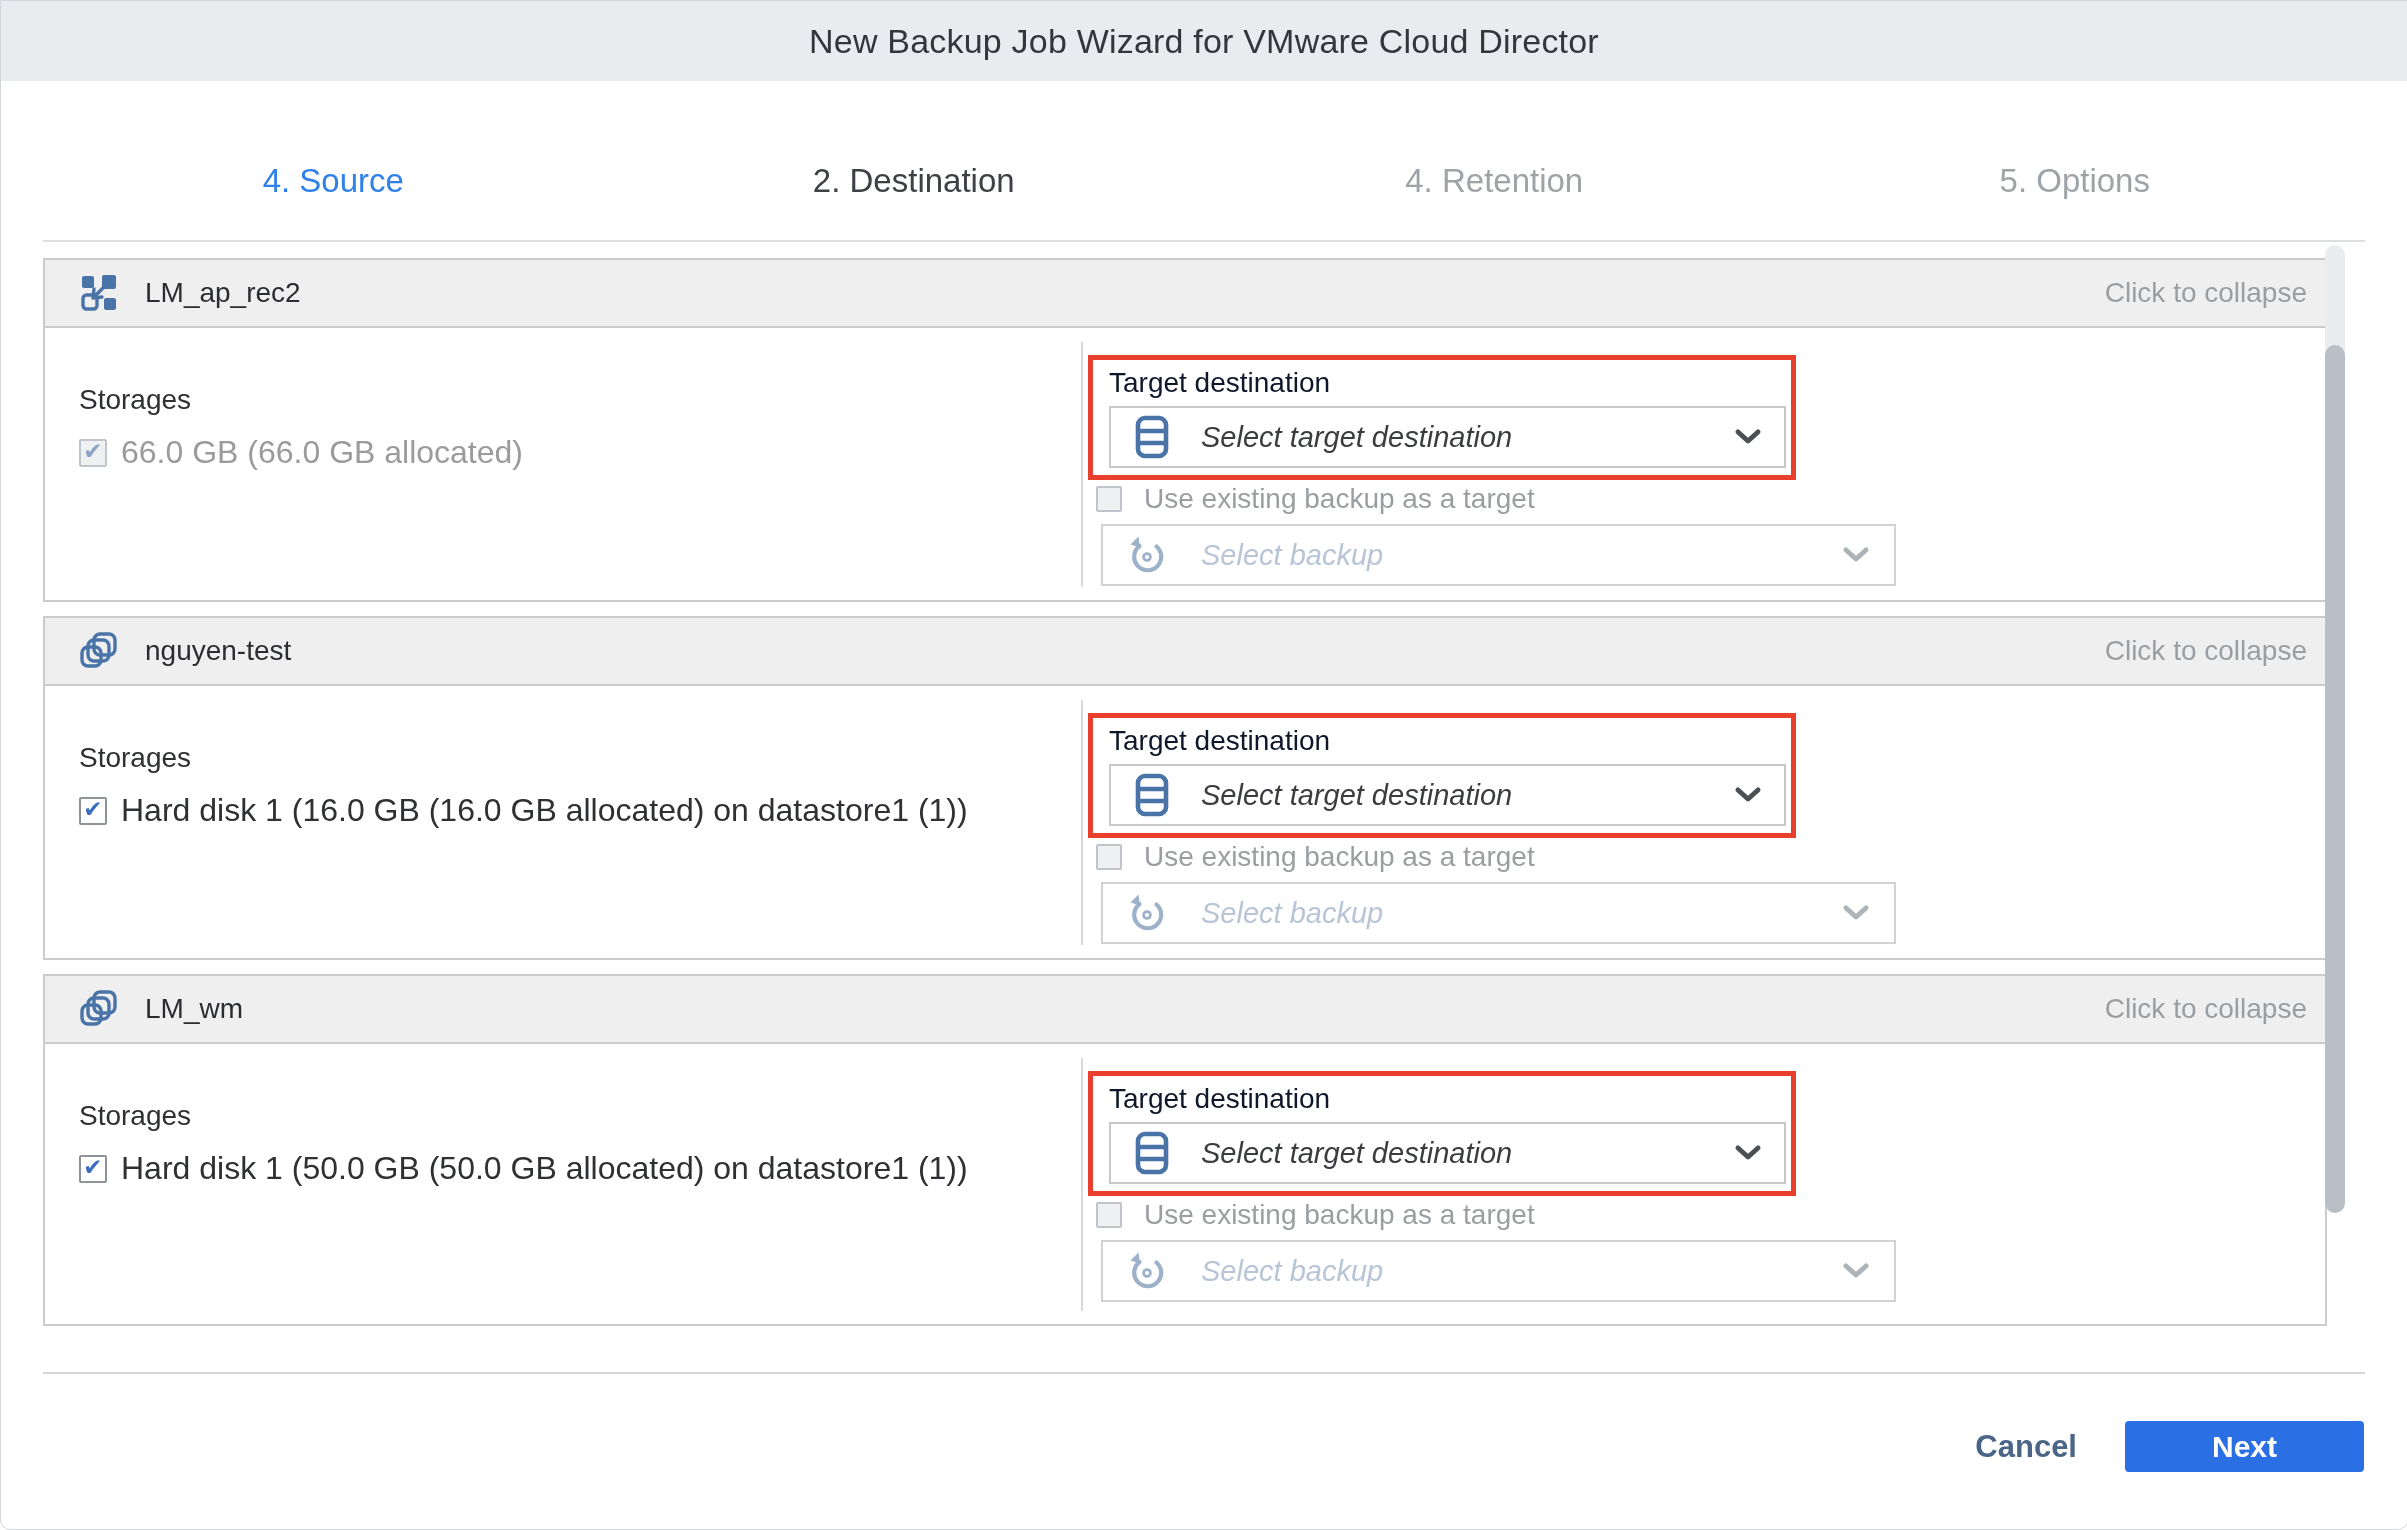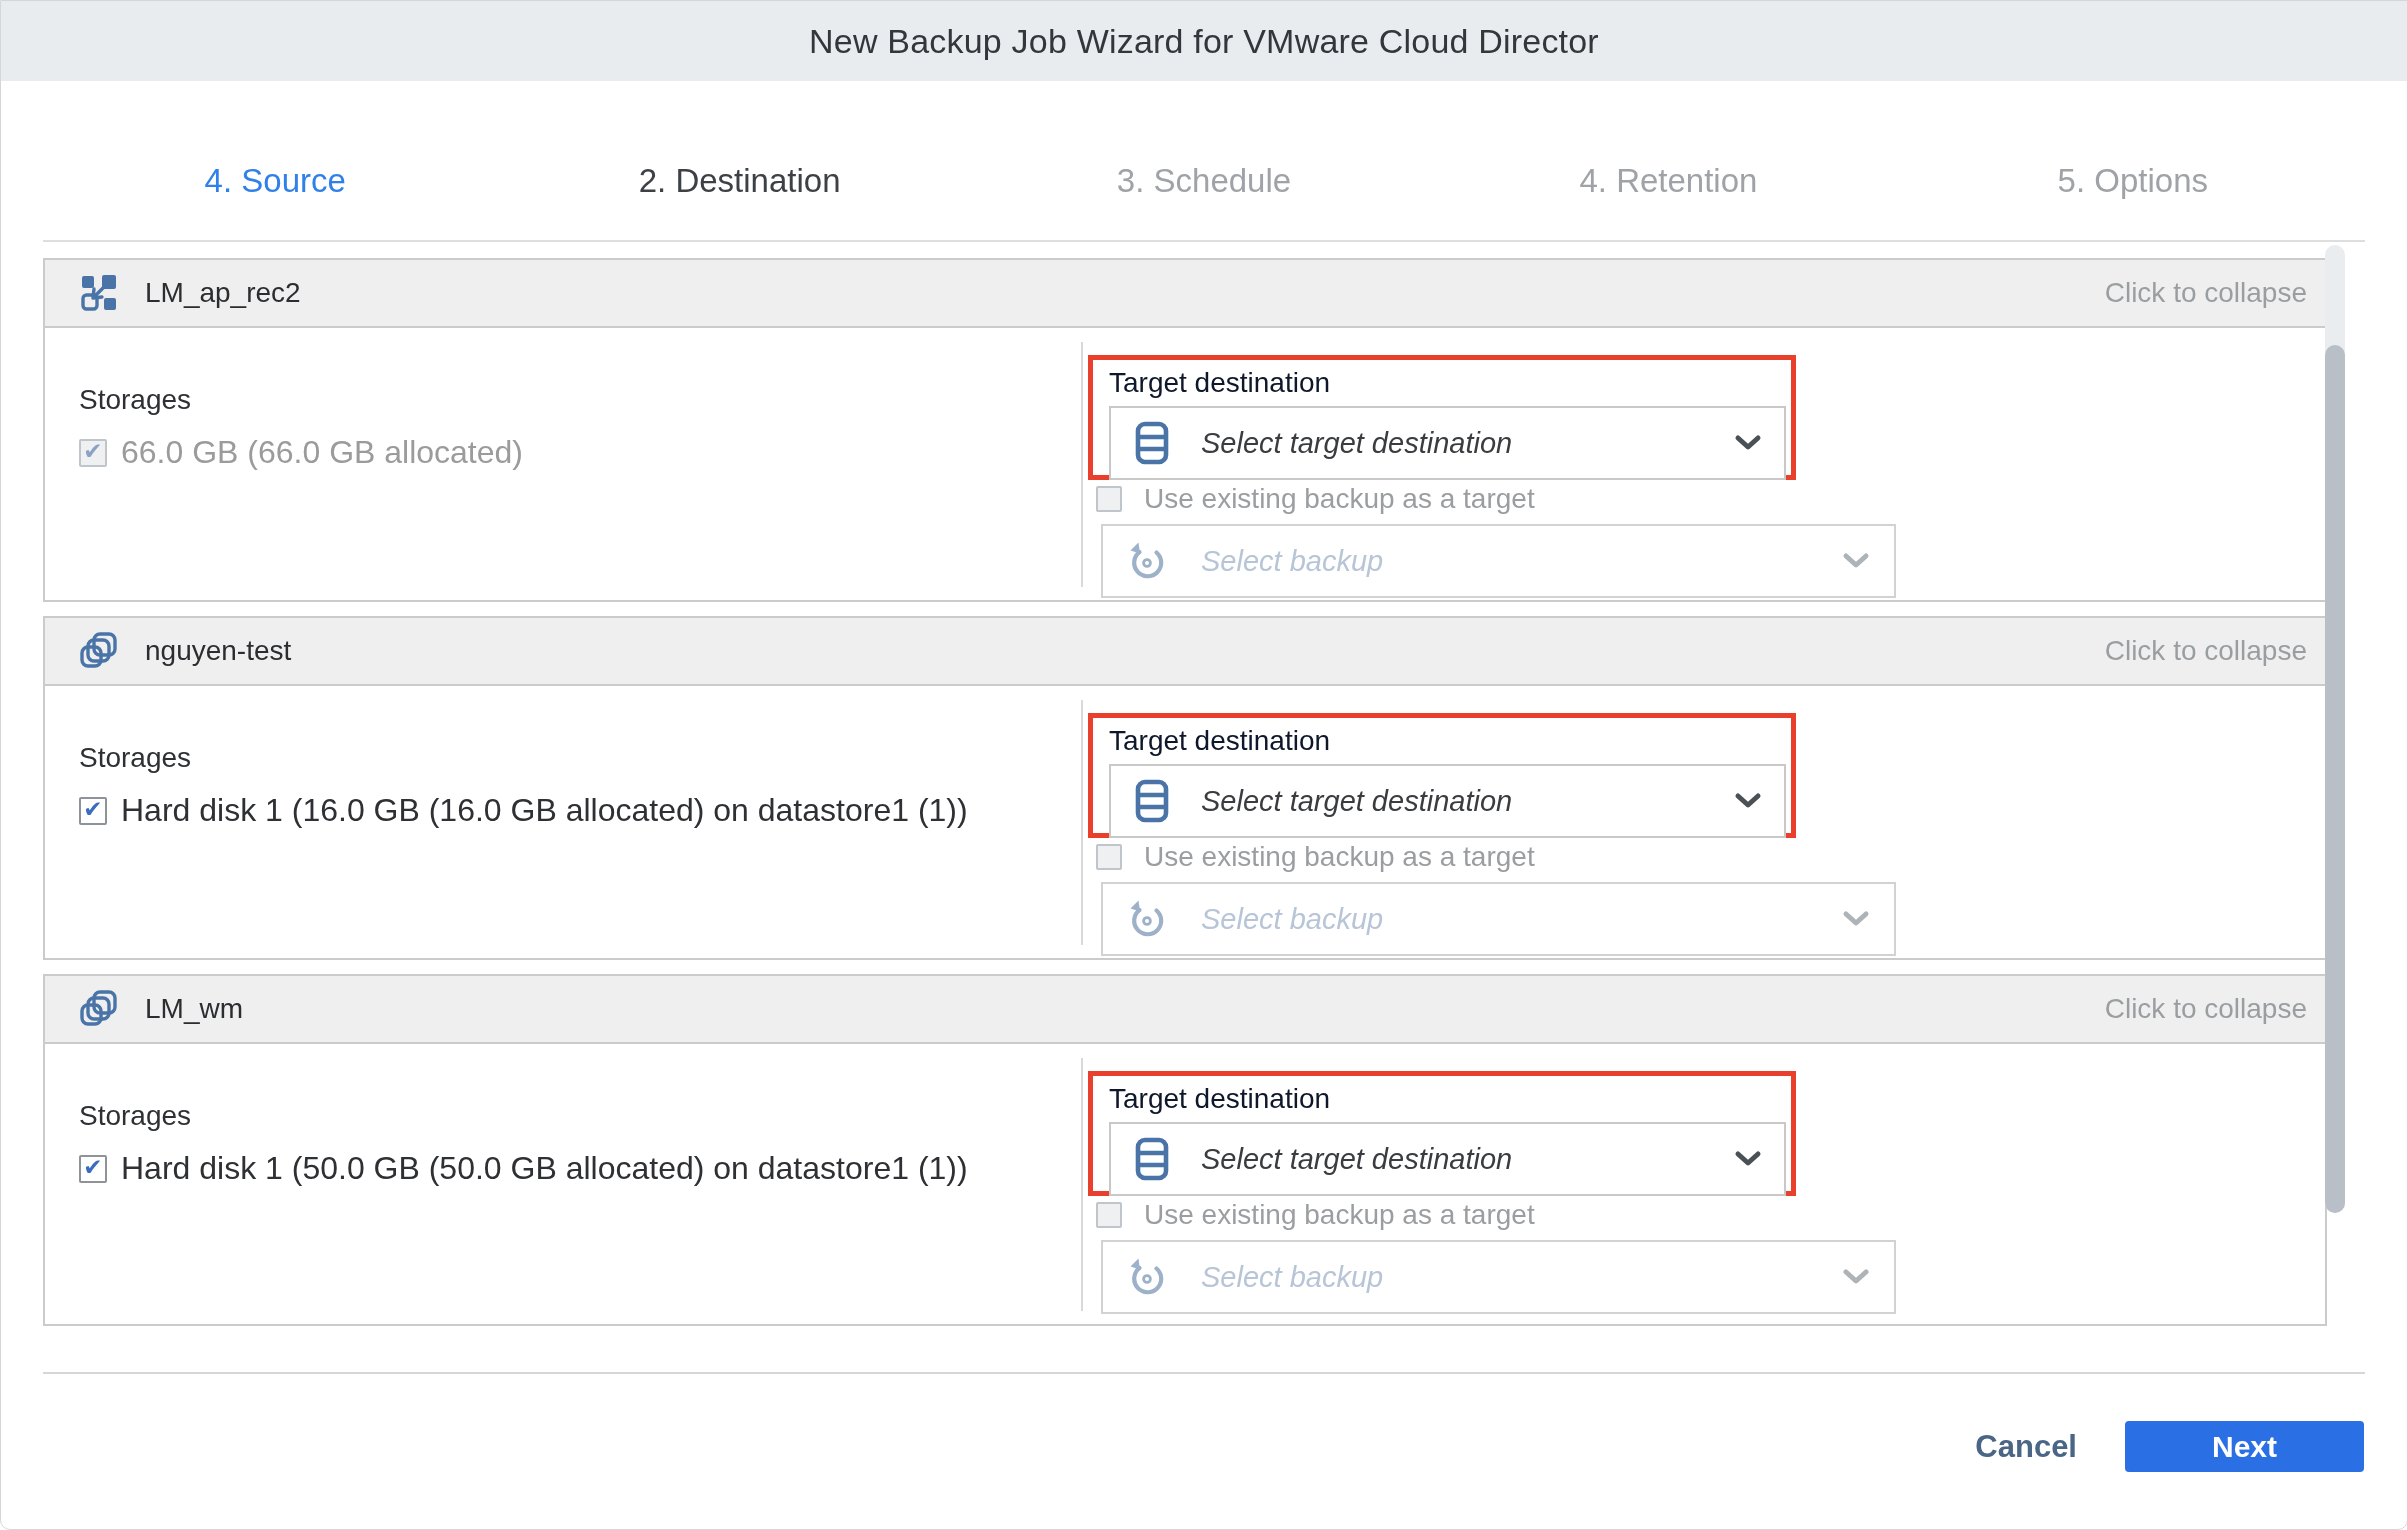--- a/index.html
+++ b/index.html
@@ -65,21 +65,21 @@
 
   
   .red-box {
     position: absolute; left: 1043px; top: 27px; width: 708px; height: 125px;
     border: 5px solid #e8402c; padding: 7px 0 0 16px; background: #fff;
   }
   .td-label { font-size: 28px; color: #0f172a; margin-bottom: 7px; }
 
   .dropdown {
     display: flex; align-items: center; background: #fff;
-    border: 2px solid #c8c8c8; height: 74px; cursor: pointer;
+    border: 2px solid #c8c8c8; height: 62px; cursor: pointer;
   }
   .dropdown .dd-text { font-style: italic; font-size: 29px; color: #3a3c3f; margin-left: 32px; }
   .dropdown .chev { margin-left: auto; display: inline-flex; }
   .target-dd { width: 677px; padding: 0 22px 0 24px; }
 
   .use-existing {
     position: absolute; left: 1051px; top: 155px;
     display: flex; align-items: center;
   }
   .use-existing .ue-label { margin-left: 22px; font-size: 28px; color: #9b9ea1; }
@@ -121,21 +121,20 @@
 
 <div class="app">
 
   <div class="titlebar">
     <div class="title">New Backup Job Wizard for VMware Cloud Director</div>
   </div>
 
   <div class="tabs">
     <div class="tab tab-active">4. Source</div>
     <div class="tab tab-strong">2. Destination</div>
-    <div class="tab tab-dim">3. Schedule</div>
     <div class="tab tab-dim">4. Retention</div>
     <div class="tab tab-dim">5. Options</div>
   </div>
 
   <div class="rule-top"></div>
 
   <section class="card" style="top:257px;height:344px;">
     <header class="card-header">
       <span class="obj-icon">
         <svg viewBox="0 0 40 40" width="40" height="40">

